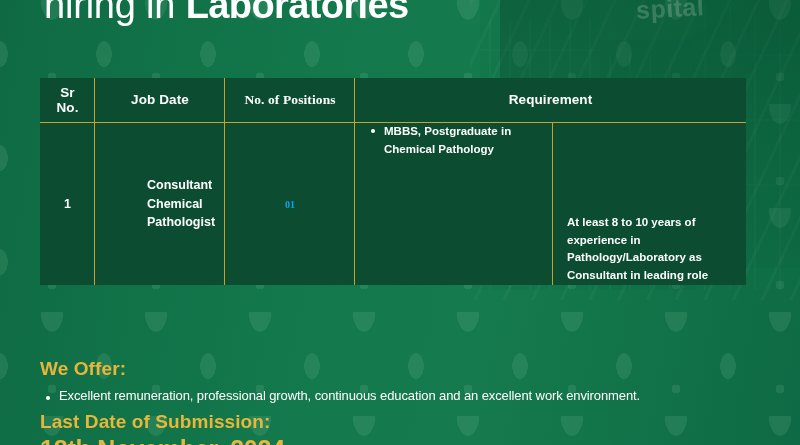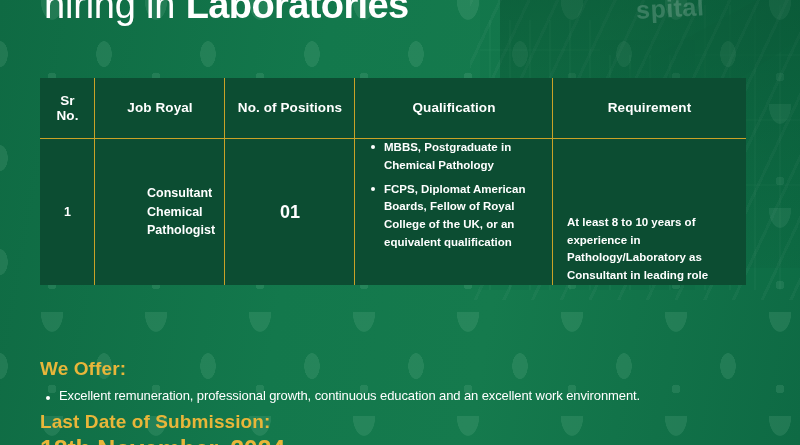--- a/index.html
+++ b/index.html
@@ -57,51 +57,51 @@
   .title .bold { font-weight:bold; letter-spacing:-.6px; }
 
   
   .table{
     position:absolute; left:40px; top:78px;
     width:706px; height:207px;
     background:#0C4D32; z-index:4;
     display:flex; flex-direction:column;
   }
   .thead{
-    height:61px; display:flex; position:relative;
+    height:45px; display:flex; position:relative;
     border-bottom:1.5px solid #C9A227;
   }
   .tbody{ flex:1; display:flex; position:relative; }
 
   .cell{ position:relative; display:flex; align-items:center; }
   .thead .cell{ justify-content:center; }
   .thead .cell span{
     color:#fff; font-weight:bold; font-size:13.5px; text-align:center;
     line-height:1.12; letter-spacing:.1px;
   }
   .vline{
     position:absolute; top:0; bottom:0; right:0;
     width:1.5px; background:#C9A227;
   }
 
   
   .c1{ width:55px; }
   .c2{ width:130px; }
-  .c3{ width:130px; }
+  .c3{ width:130px;font-family:Liberation Serif, serif; }
   .c4{ width:198px; }
   .c5{ flex:1; }
 
   .tbody .c1{ justify-content:center; }
   .tbody .c1 span{ color:#fff; font-size:12.5px; font-weight:bold; }
   .tbody .c2{ padding:0 14px; }
   .tbody .c2 span{
     color:#fff; font-size:12.5px; font-weight:bold; line-height:1.5;margin-left:38px;
   }
   .tbody .c3{ justify-content:center; }
-  .tbody .c3 span{ color:#ffffff; font-size:18px; font-weight:bold; }
+  .tbody .c3 span{ color:#0ea5e9; font-size:10px; font-weight:bold; }
   .tbody .c4{ padding:0 10px 0 16px; align-items:flex-start; }
   .tbody .c5{ padding:0 14px 0 14px; align-items:flex-end; }
   .tbody .c5 span{
     color:#fff; font-size:11.5px; font-weight:bold; line-height:1.55;
   }
 
   .qual-list{ list-style:none; }
   .qual-list li{
     position:relative; padding-left:13px; margin-bottom:6px;
     color:#fff; font-size:11.5px; font-weight:bold; line-height:1.55;
@@ -189,29 +189,25 @@
 </div>
 
 <div class="table">
 
   <div class="thead">
     <div class="cell c1">
       <span>Sr<br>No.</span>
       <div class="vline"></div>
     </div>
     <div class="cell c2">
-      <span>Job Royal</span>
+      <span>Job Date</span>
       <div class="vline"></div>
     </div>
     <div class="cell c3">
       <span>No. of Positions</span>
-      <div class="vline"></div>
-    </div>
-    <div class="cell c4">
-      <span>Qualification</span>
       <div class="vline"></div>
     </div>
     <div class="cell c5">
       <span>Requirement</span>
     </div>
   </div>
 
   <div class="tbody">
     <div class="cell c1">
       <span>1</span>
@@ -221,21 +217,20 @@
       <span>Consultant Chemical Pathologist</span>
       <div class="vline"></div>
     </div>
     <div class="cell c3">
       <span>01</span>
       <div class="vline"></div>
     </div>
     <div class="cell c4">
       <ul class="qual-list">
         <li>MBBS, Postgraduate in Chemical Pathology</li>
-        <li>FCPS, Diplomat American Boards, Fellow of Royal College of the UK, or an equivalent qualification</li>
       </ul>
       <div class="vline"></div>
     </div>
     <div class="cell c5">
       <span>At least 8 to 10 years of experience in Pathology/Laboratory as Consultant in leading role</span>
     </div>
   </div>
 
 </div>
 

